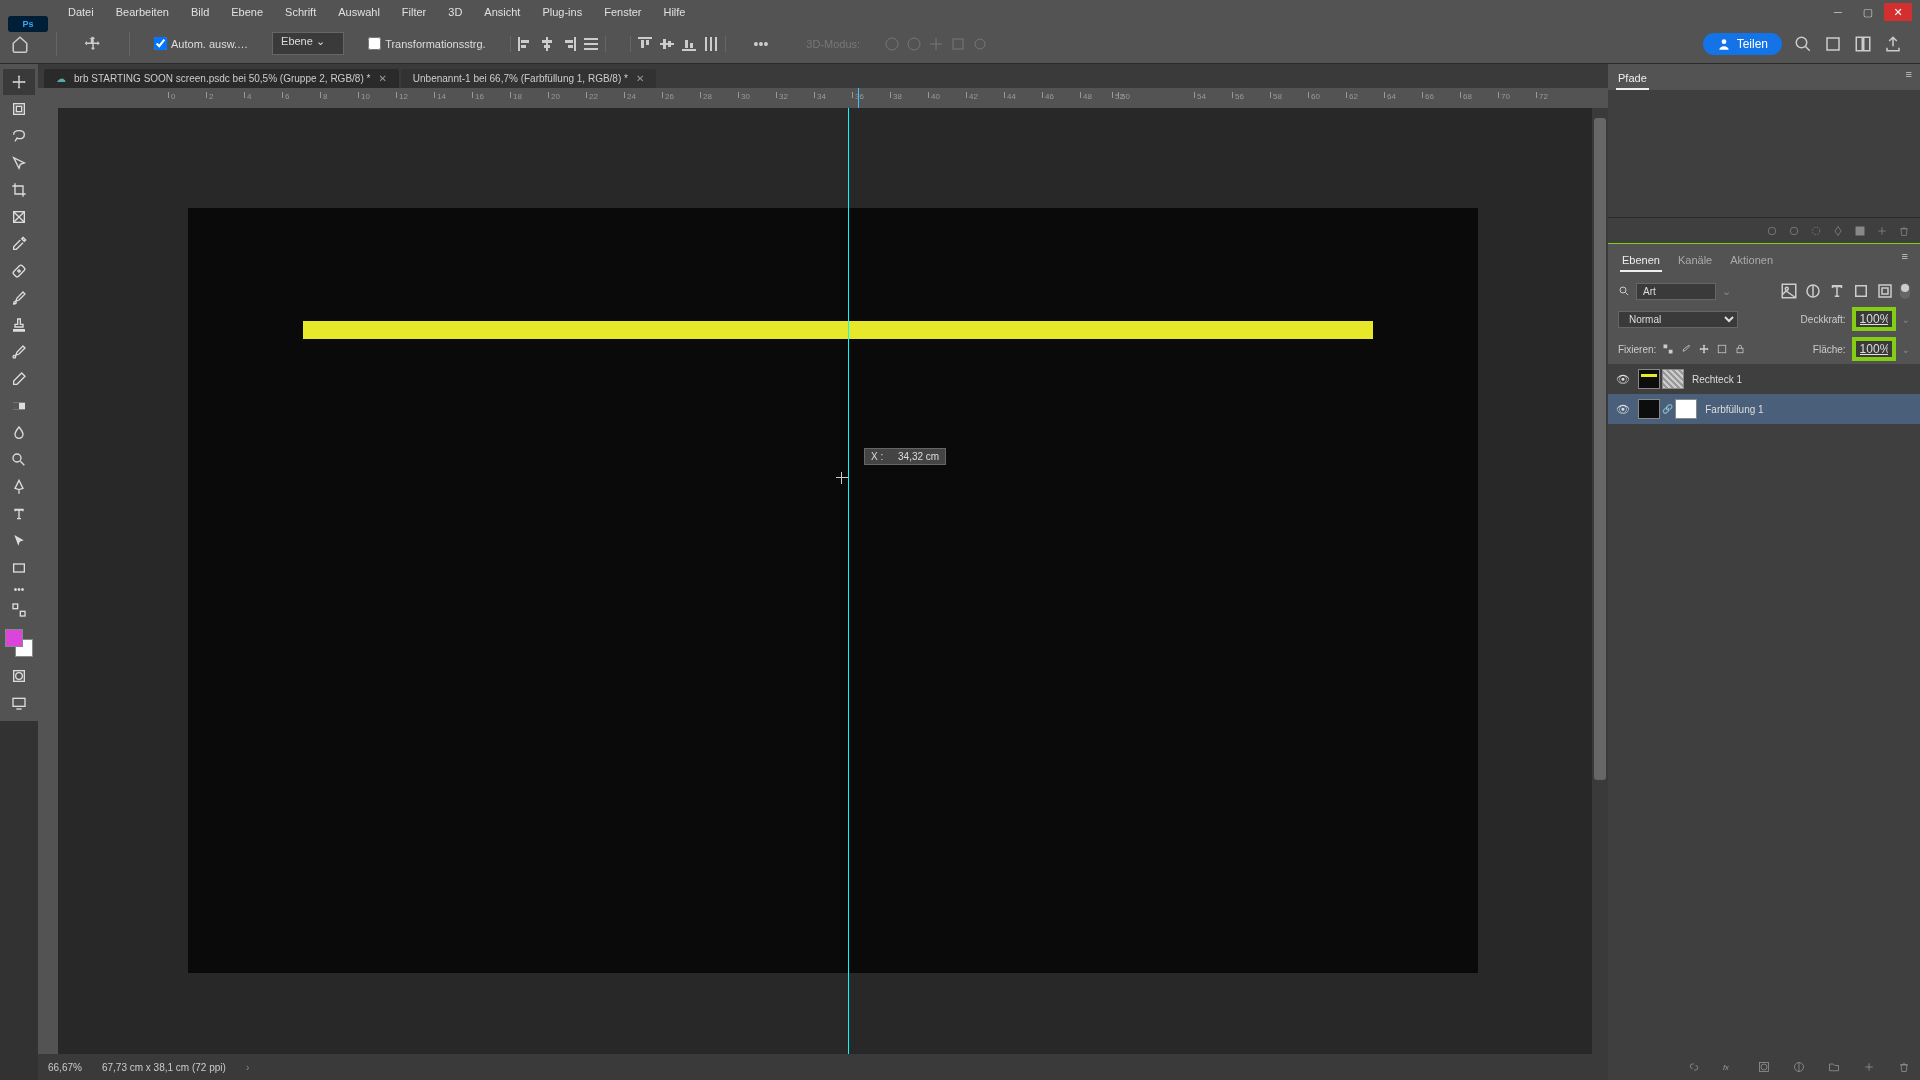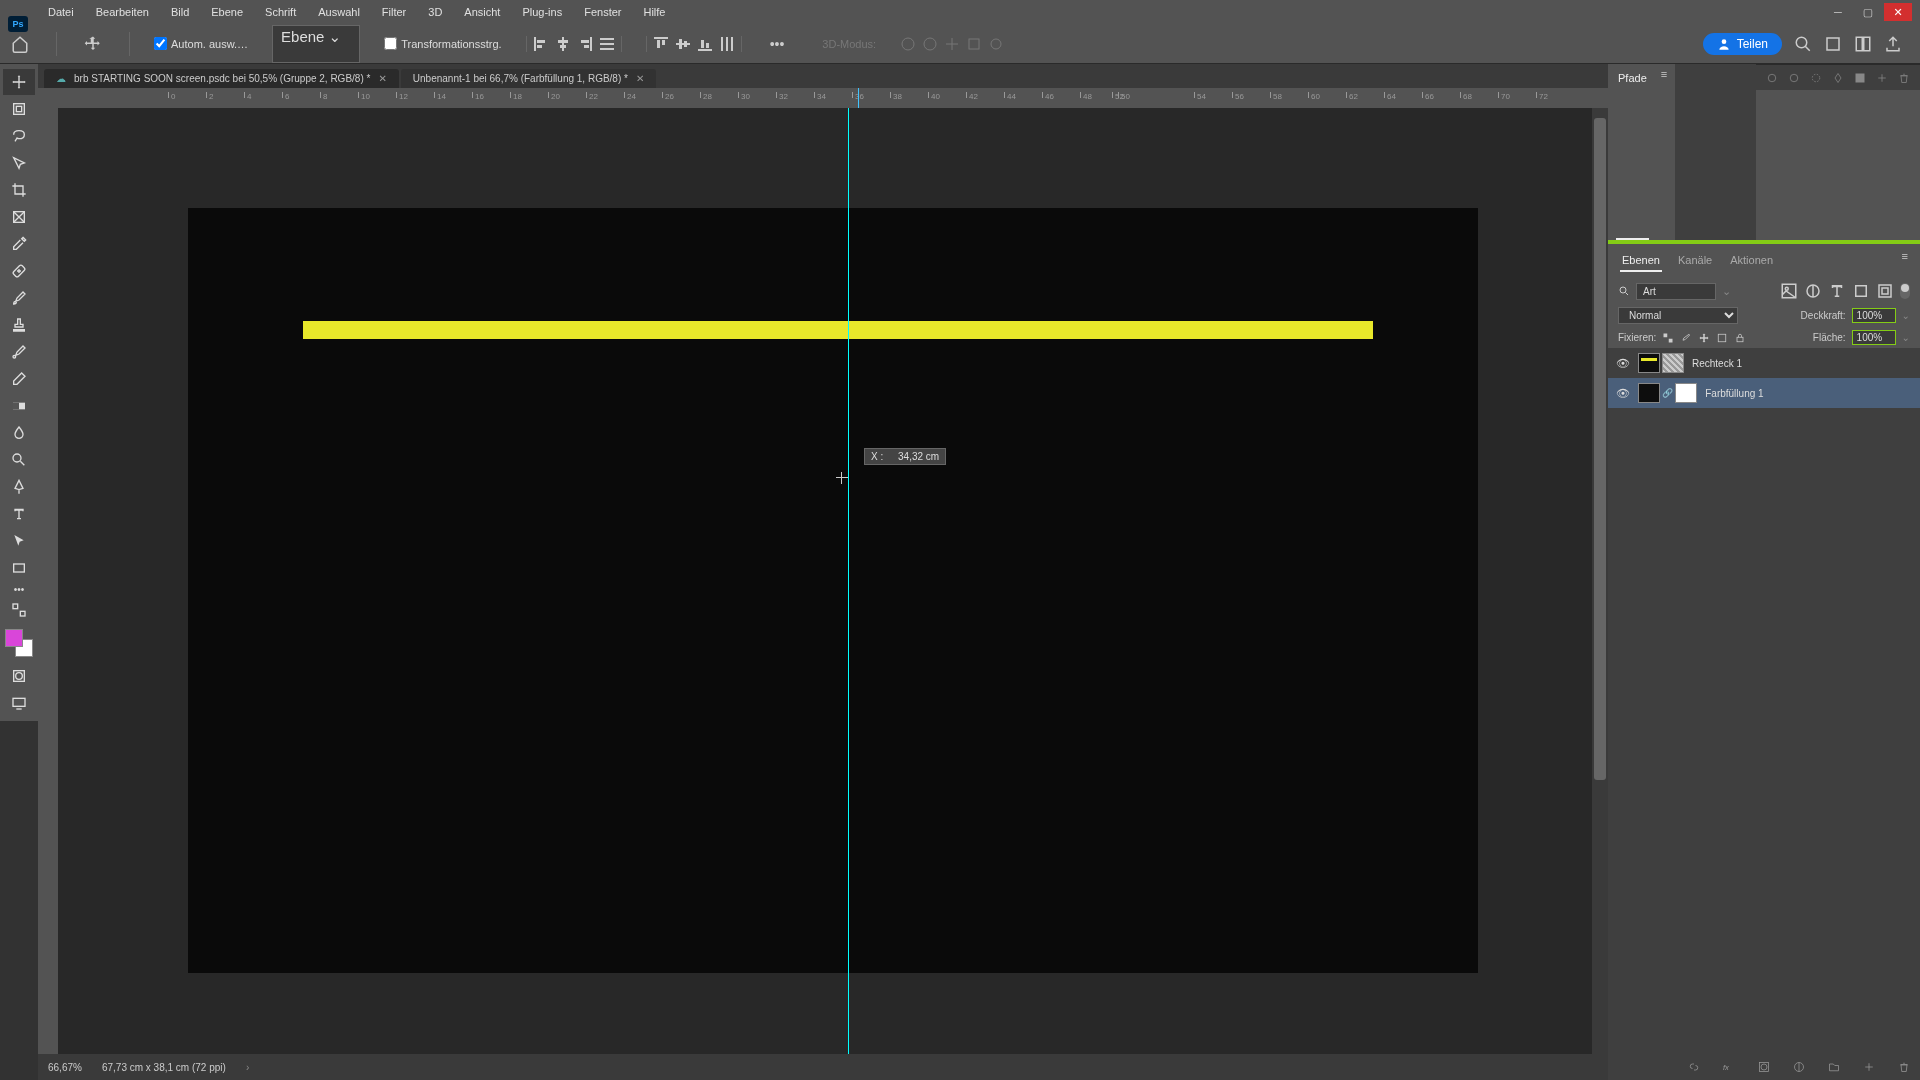--- a/index.html
+++ b/index.html
@@ -2,32 +2,32 @@
 <html><head>
 <meta charset="utf-8">
 <style>
 * { margin: 0; padding: 0; box-sizing: border-box; font-family: 'Segoe UI', Arial, sans-serif; }
 body { background: #323232; width: 1920px; height: 1080px; overflow: hidden; color: #c8c8c8; font-size: 11px; }
 
 
 .menubar { height: 24px; background: #535353; display: flex; align-items: center; padding: 0 8px; justify-content: space-between; }
 .menu-left { display: flex; align-items: center; gap: 2px; }
 .menu-item { padding: 3px 10px; color: #e0e0e0; cursor: pointer; }
-.ps-logo { width: 20px; height: 16px; background: #001e36; border-radius: 3px; display:flex; align-items:center; justify-content:center; color:#31a8ff; font-size:9px; font-weight:bold; margin-right:8px;margin-top:24px; }
+.ps-logo { width: 40px; height: 16px; background: #001e36; border-radius: 3px; display:flex; align-items:center; justify-content:center; color:#31a8ff; font-size:9px; font-weight:bold; margin-right:8px;margin-top:24px; }
 .window-controls { display:flex; gap:2px; }
 .win-btn { width:28px; height:18px; display:flex; align-items:center; justify-content:center; color:#ccc; }
 .win-close { background:#d32f2f; color:#fff; }
 
 
 .options-bar { height: 40px; background: #535353; display: flex; align-items: center; padding: 0 8px; border-bottom: 1px solid #2a2a2a; justify-content:space-between; }
 .opt-left { display:flex; align-items:center; gap:24px; }
 .opt-right { display:flex; align-items:center; gap:12px; padding-right:10px; }
 .home-btn, .tool-preset { width:24px; height:24px; display:flex; align-items:center; justify-content:center; }
 .opt-check { display:flex; align-items:center; gap:4px; color:#ddd; font-size:11px; }
-.opt-select { background:#3a3a3a; border:1px solid #666; color:#ddd; padding:2px 18px 16px 8px; font-size:15px; position:relative; }
+.opt-select { background:#3a3a3a; border:1px solid #666; color:#ddd; padding:2px 18px 6px 8px; font-size:11px; position:relative; }
 .align-group { display:flex; gap:6px; padding:0 6px; border-left:1px solid #666; border-right:1px solid #666; }
 .align-ico { width:16px; height:16px; }
 .share-btn { background:#1473e6; color:#fff; padding:4px 14px; border-radius:12px; display:flex; align-items:center; gap:6px; font-size:12px; }
 .opt-ico { width:18px; height:18px; color:#ccc; }
 
 
 .tools { position:absolute; left:0; top:64px; width:38px; background:#535353; padding:4px 0; }
 .tool { width:32px; height:26px; margin:1px auto; display:flex; align-items:center; justify-content:center; color:#ddd; cursor:pointer; }
 .tool.active { background:#3a3a3a; }
 .tool.ellipsis { height:14px; }
@@ -58,36 +58,36 @@
 .cursor-cross::before { left:5px; top:0; width:1px; height:12px; }
 .cursor-cross::after { top:5px; left:0; height:1px; width:12px; }
 .measure-tip { position:absolute; background:#444; border:1px solid #666; padding:2px 6px; color:#ddd; font-size:10px; white-space:nowrap; }
 .scroll-v { position:absolute; top:20px; right:0; width:16px; bottom:0; background:#3a3a3a; }
 .scroll-thumb { position:absolute; left:2px; right:2px; top:10px; height:70%; background:#666; border-radius:3px; }
 
 
 .right-panels { position:absolute; top:64px; right:0; width:312px; bottom:0; background:#535353; display:flex; flex-direction:column; }
 
 
-.pfade-panel { height:180px; border-bottom:4px solid #84cc16; display:flex; flex-direction:row; }
+.pfade-panel { height:180px; border-bottom:1px solid #84cc16; display:flex; flex-direction:column; }
 .panel-tabs { display:flex; padding:4px 8px 0 8px; gap:12px; }
 .panel-tab { font-size:11px; color:#aaa; padding:4px 2px; }
 .panel-tab.active { color:#eee; border-bottom:2px solid #eee; }
 .panel-body { flex:1; background:#3f3f3f; }
 .panel-footer { height:26px; background:#3f3f3f; display:flex; justify-content:flex-end; align-items:center; gap:10px; padding:0 10px; border-top:1px solid #2a2a2a; }
 .pf-ico { width:12px; height:12px; color:#888; }
 
 
 .layers-head-tabs { display:flex; gap:14px; padding:6px 12px; }
 .layer-controls { display:flex; align-items:center; gap:6px; padding:4px 10px; }
 .search-layer { background:#3a3a3a; border:1px solid #666; color:#ddd; width:80px; padding:2px 6px; font-size:10px; }
 .ctrl-ico { width:18px; height:18px; color:#ccc; }
 .blend-row, .lock-row { display:flex; align-items:center; padding:3px 10px; gap:6px; font-size:10px; color:#ccc; }
 .blend-sel { background:#3a3a3a; border:1px solid #666; color:#ddd; font-size:10px; padding:1px 6px; flex:1; max-width:120px; }
-.pct-input { background:#3a3a3a; border:1px solid #84cc16; color:#ddd; font-size:10px; padding:1px 4px; width:44px; }
+.pct-input { background:#3a3a3a; border:4px solid #84cc16; color:#ddd; font-size:12px; padding:1px 4px; width:44px;text-decoration:underline; }
 .lock-icons { display:flex; gap:6px; }
 .layer-list { background:#3f3f3f; flex:1; overflow:auto; }
 .layer-row { display:flex; align-items:center; height:30px; padding:0 8px; gap:8px; }
 .layer-row.selected { background:#4a5f7a; }
 .eye { width:14px; color:#ddd; }
 .thumb-pair { display:flex; gap:2px; }
 .thumb { width:22px; height:20px; border:1px solid #888; }
 .layer-name { font-size:10px; color:#ddd; }
 .layers-footer { height:26px; background:#3f3f3f; display:flex; justify-content:flex-end; align-items:center; gap:23px; padding:0 10px; }
 

